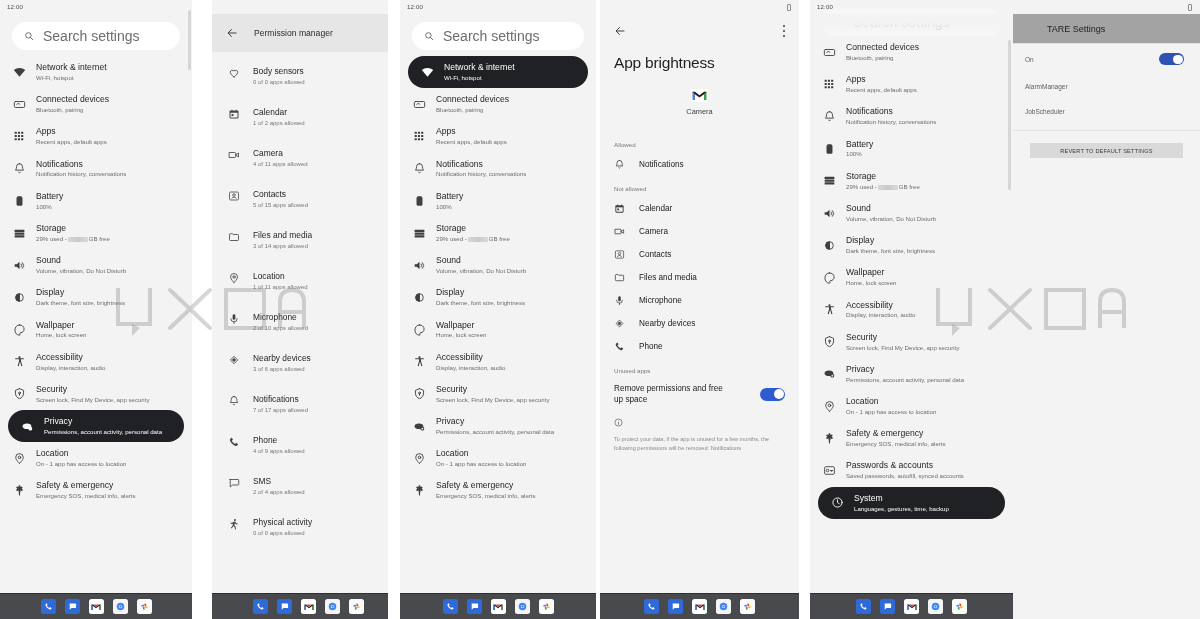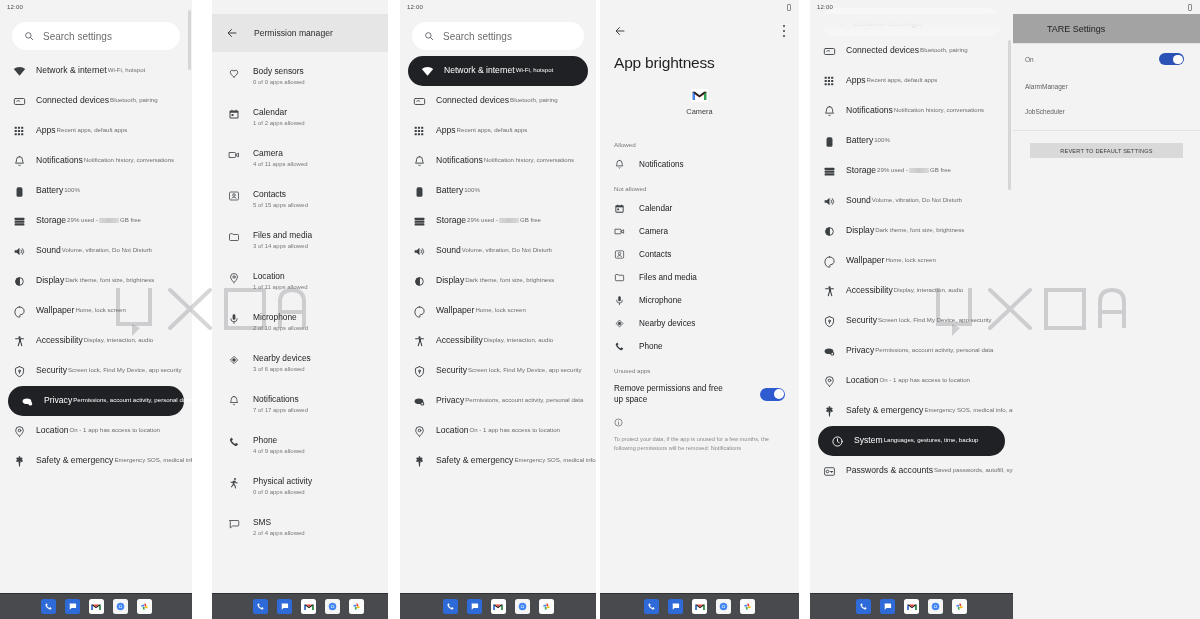--- a/index.html
+++ b/index.html
@@ -49,41 +49,41 @@
     margin: 8px 12px 0 12px;
     height: 28px;
     background: #ffffff;
     border-radius: 16px;
     display: flex;
     align-items: center;
     padding: 0 12px;
     gap: 9px;
   }
   .searchbar .stxt {
-    font-size: 10px;
+    font-size: 14px;
     color: #6c6c6c;
   }
 
   
   .rows { padding-top: 6px; }
   .row {
     display: flex;
     align-items: center;
     gap: 10px;
     padding: 7px 13px;
     min-height: 30px;
   }
   .row .ic {
     width: 13px; height: 13px;
     flex: 0 0 13px;
     display: flex; align-items: center; justify-content: center;
     color: #3c4043;
   }
   .row .ic svg { width: 100%; height: 100%; display: block; }
-  .row .txt { display: flex; flex-direction: row; gap: 1px; min-width: 0; }
+  .row .txt { display: flex; flex-direction: column; gap: 1px; min-width: 0; }
   .row .t1 { font-size: 8.6px; color: #1f1f1f; line-height: 1.15; white-space: nowrap; }
   .row .t2 { font-size: 6.1px; color: #6d6d6d; line-height: 1.2; white-space: nowrap; }
 
   
   .row.sel {
     background: #202124;
     border-radius: 17px;
     margin: 0 8px;
     padding: 7px 13px;
   }
@@ -585,34 +585,34 @@
         <div class="prow">
           <span class="ic">
             <svg viewBox="0 0 24 24" fill="currentColor">
               <path d="M7 3.2 10 7 7.6 9.4c1.3 2.6 3.8 5.1 6.4 6.4L16.4 13.4l3.8 3-2.5 3.3c-1 1.2-3.7.5-7.7-2.8S3 8.6 3.9 6.4L7 3.2z"></path>
             </svg>
           </span>
           <span><span class="t1">Phone</span><div class="t2">4 of 9 apps allowed</div></span>
         </div>
         <div class="prow">
           <span class="ic">
+            <svg viewBox="0 0 24 24" fill="none" stroke="currentColor" stroke-width="1.7" stroke-linecap="round" stroke-linejoin="round">
+              <path d="M4 5h16a1.5 1.5 0 0 1 1.5 1.5v8A1.5 1.5 0 0 1 20 16H9l-4.5 4V6.5A1.5 1.5 0 0 1 4 5z"></path>
+            </svg>
+          </span>
+          <span><span class="t1">SMS</span><div class="t2">2 of 4 apps allowed</div></span>
+        </div>
+        <div class="prow">
+          <span class="ic">
             <svg viewBox="0 0 24 24" fill="currentColor">
               <circle cx="14" cy="4.2" r="2"></circle>
               <path d="M10.8 7.4 8 10l-2.3-1.2-.9 1.8 3.7 2 1.6-1.4-.8 3.6-3.7 5.1 1.6 1.2 3.9-5.2 2.1 2.4 1 4.6 1.9-.4-1.1-5.4-2.4-2.7 1.2-4.3 1.5 2.4 3.6.5.3-1.9-2.7-.4-2.2-3.8z"></path>
             </svg>
           </span>
           <span><span class="t1">Physical activity</span><div class="t2">0 of 0 apps allowed</div></span>
-        </div>
-        <div class="prow">
-          <span class="ic">
-            <svg viewBox="0 0 24 24" fill="none" stroke="currentColor" stroke-width="1.7" stroke-linecap="round" stroke-linejoin="round">
-              <path d="M4 5h16a1.5 1.5 0 0 1 1.5 1.5v8A1.5 1.5 0 0 1 20 16H9l-4.5 4V6.5A1.5 1.5 0 0 1 4 5z"></path>
-            </svg>
-          </span>
-          <span><span class="t1">SMS</span><div class="t2">2 of 4 apps allowed</div></span>
         </div>
       </div>
     <div class="taskbar" style="width:193px;">
         <div class="tb-icon tb-phone">
           <svg width="9" height="9" viewBox="0 0 24 24" fill="#fff">
             <path d="M7 3.2 10 7 7.6 9.4c1.3 2.6 3.8 5.1 6.4 6.4L16.4 13.4l3.8 3-2.5 3.3c-1 1.2-3.7.5-7.7-2.8S3 8.6 3.9 6.4L7 3.2z"></path>
           </svg>
         </div>
         <div class="tb-icon tb-msg">
           <svg width="9" height="9" viewBox="0 0 24 24" fill="#fff">
@@ -1214,43 +1214,43 @@
             <svg viewBox="0 0 24 24" fill="currentColor">
               <path d="M12 2.5c1 0 1.8.8 1.8 1.8v1.4l1.3-.8a1.8 1.8 0 0 1 1.8 3.1l-1.2.7 1.2.7a1.8 1.8 0 1 1-1.8 3.1l-1.3-.8v1.5a1.8 1.8 0 0 1-3.6 0v-1.5l-1.3.8a1.8 1.8 0 1 1-1.8-3.1l1.2-.7-1.2-.7A1.8 1.8 0 1 1 8.9 4.9l1.3.8V4.3c0-1 .8-1.8 1.8-1.8z"></path>
               <path d="M10.6 14h2.8l-.5 7h-1.8z"></path>
             </svg>
           </span>
           <span class="txt">
             <span class="t1">Safety &amp; emergency</span>
             <span class="t2">Emergency SOS, medical info, alerts</span>
           </span>
         </div>
-        <div class="row sel">
-          <span class="ic">
-            <svg viewBox="0 0 24 24" fill="none" stroke="currentColor" stroke-width="1.7" stroke-linecap="round" stroke-linejoin="round">
-              <circle cx="12" cy="12" r="8.5"></circle>
-              <path d="M12 7v5.2l3.2 2"></path>
-            </svg>
-          </span>
-          <span class="txt">
-            <span class="t1">System</span>
-            <span class="t2">Languages, gestures, time, backup</span>
-          </span>
-        </div>
         <div class="row">
           <span class="ic">
             <svg viewBox="0 0 24 24" fill="none" stroke="currentColor" stroke-width="1.6">
               <rect x="3" y="5" width="18" height="14" rx="2"></rect>
               <circle cx="8.4" cy="12" r="2.4"></circle>
               <path d="M12.6 12h6M16 12v2.6"></path>
             </svg>
           </span>
           <span class="txt">
             <span class="t1">Passwords &amp; accounts</span>
             <span class="t2">Saved passwords, autofill, synced accounts</span>
+          </span>
+        </div>
+        <div class="row sel">
+          <span class="ic">
+            <svg viewBox="0 0 24 24" fill="none" stroke="currentColor" stroke-width="1.7" stroke-linecap="round" stroke-linejoin="round">
+              <circle cx="12" cy="12" r="8.5"></circle>
+              <path d="M12 7v5.2l3.2 2"></path>
+            </svg>
+          </span>
+          <span class="txt">
+            <span class="t1">System</span>
+            <span class="t2">Languages, gestures, time, backup</span>
           </span>
         </div>
       </div>
     <div class="taskbar" style="width:203px;">
         <div class="tb-icon tb-phone">
           <svg width="9" height="9" viewBox="0 0 24 24" fill="#fff">
             <path d="M7 3.2 10 7 7.6 9.4c1.3 2.6 3.8 5.1 6.4 6.4L16.4 13.4l3.8 3-2.5 3.3c-1 1.2-3.7.5-7.7-2.8S3 8.6 3.9 6.4L7 3.2z"></path>
           </svg>
         </div>
         <div class="tb-icon tb-msg">

